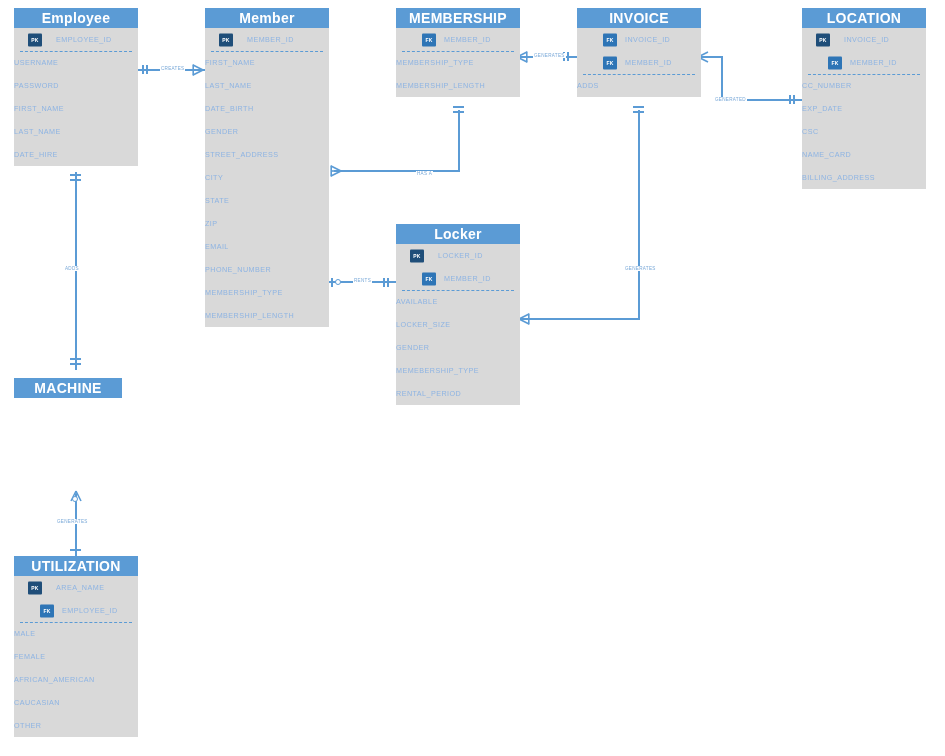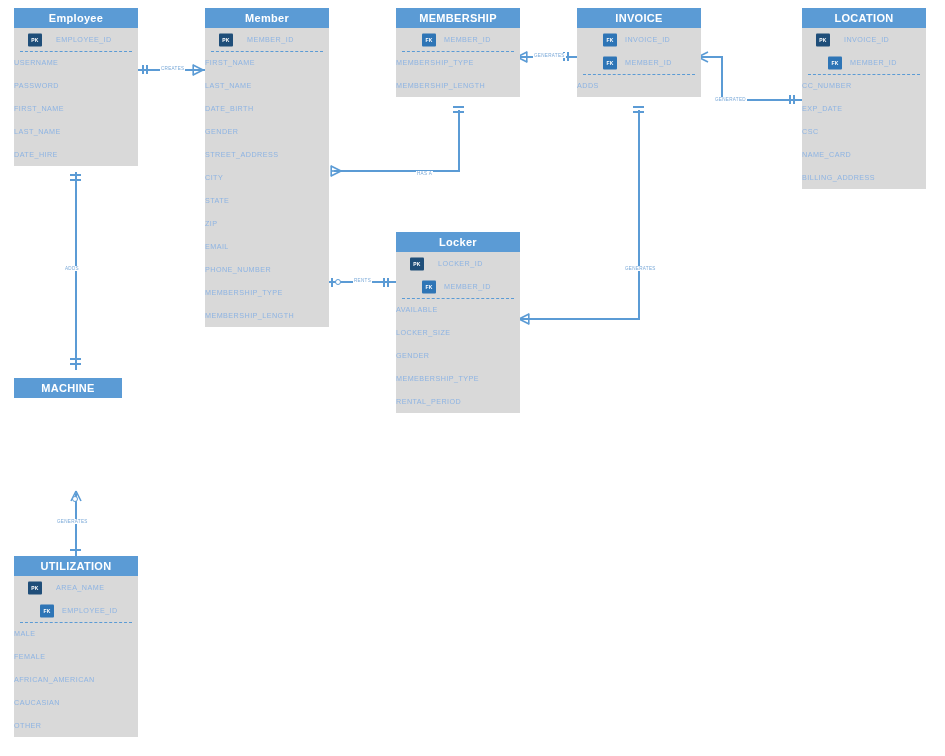--- a/index.html
+++ b/index.html
@@ -17,21 +17,21 @@
 
   
   .entity {
     position: absolute;
     background: #d9d9d9;
     z-index: 5;
   }
   .entity-header {
     background: #5b9bd5;
     color: #ffffff;
-    font-size: 11px;
+    font-size: 14px;
     font-weight: bold;
     letter-spacing: 0.3px;
     text-align: center;
     line-height: 20px;
     height: 20px;
   }
   .entity-body { position: relative; padding: 0; }
   .attr {
     position: relative;
     height: 23px;
@@ -273,21 +273,21 @@
           <div class="attr key-pk"><span class="badge pk">PK</span><span>INVOICE_ID</span></div>
           <div class="attr key-fk"><span class="badge fk">FK</span><span>MEMBER_ID</span></div>
           <div class="sep" style="top: 46px;"></div>
           <div class="attr"><span>CC_NUMBER</span></div>
           <div class="attr"><span>EXP_DATE</span></div>
           <div class="attr"><span>CSC</span></div>
           <div class="attr"><span>NAME_CARD</span></div>
           <div class="attr"><span>BILLING_ADDRESS</span></div>
         </div>
       </div>
-      <div class="entity" style="left: 396px; top: 224px; width: 124px; margin-top: 8px;">
+      <div class="entity" style="left: 396px; top: 224px; width: 124px;">
         <div class="entity-header">Locker</div>
         <div class="entity-body">
           <div class="attr key-pk"><span class="badge pk">PK</span><span>LOCKER_ID</span></div>
           <div class="attr key-fk"><span class="badge fk">FK</span><span>MEMBER_ID</span></div>
           <div class="sep" style="top: 46px;"></div>
           <div class="attr"><span>AVAILABLE</span></div>
           <div class="attr"><span>LOCKER_SIZE</span></div>
           <div class="attr"><span>GENDER</span></div>
           <div class="attr"><span>MEMEBERSHIP_TYPE</span></div>
           <div class="attr"><span>RENTAL_PERIOD</span></div>

